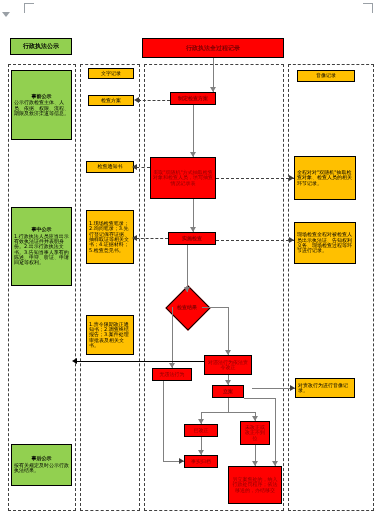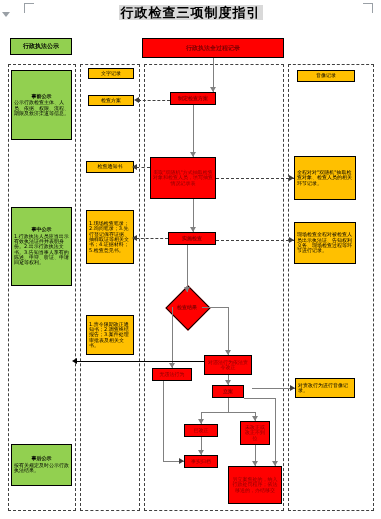--- a/index.html
+++ b/index.html
@@ -78,23 +78,20 @@
 </style>
 </head>
 <body>
 
 <div class="page">
 
   <span class="mark tl"></span>
   <span class="mark tr"></span>
   <span class="mark arrow"></span>
 
-  <div class="title">
-    <span>行政检查三项制度指引</span>
-  </div>
 
   <div class="node green hdr" style="left:10px;top:38px;width:62px;height:17px;font-size:6px;">
     <span>行政执法公示</span>
   </div>
 
   <div class="node redbar hdr" style="left:142px;top:38px;width:142px;height:20px;font-size:6px;">
     <span>行政执法全过程记录</span>
   </div>
 
   <div class="lane" style="left:8px;top:64px;width:68px;height:447px;"></div>

